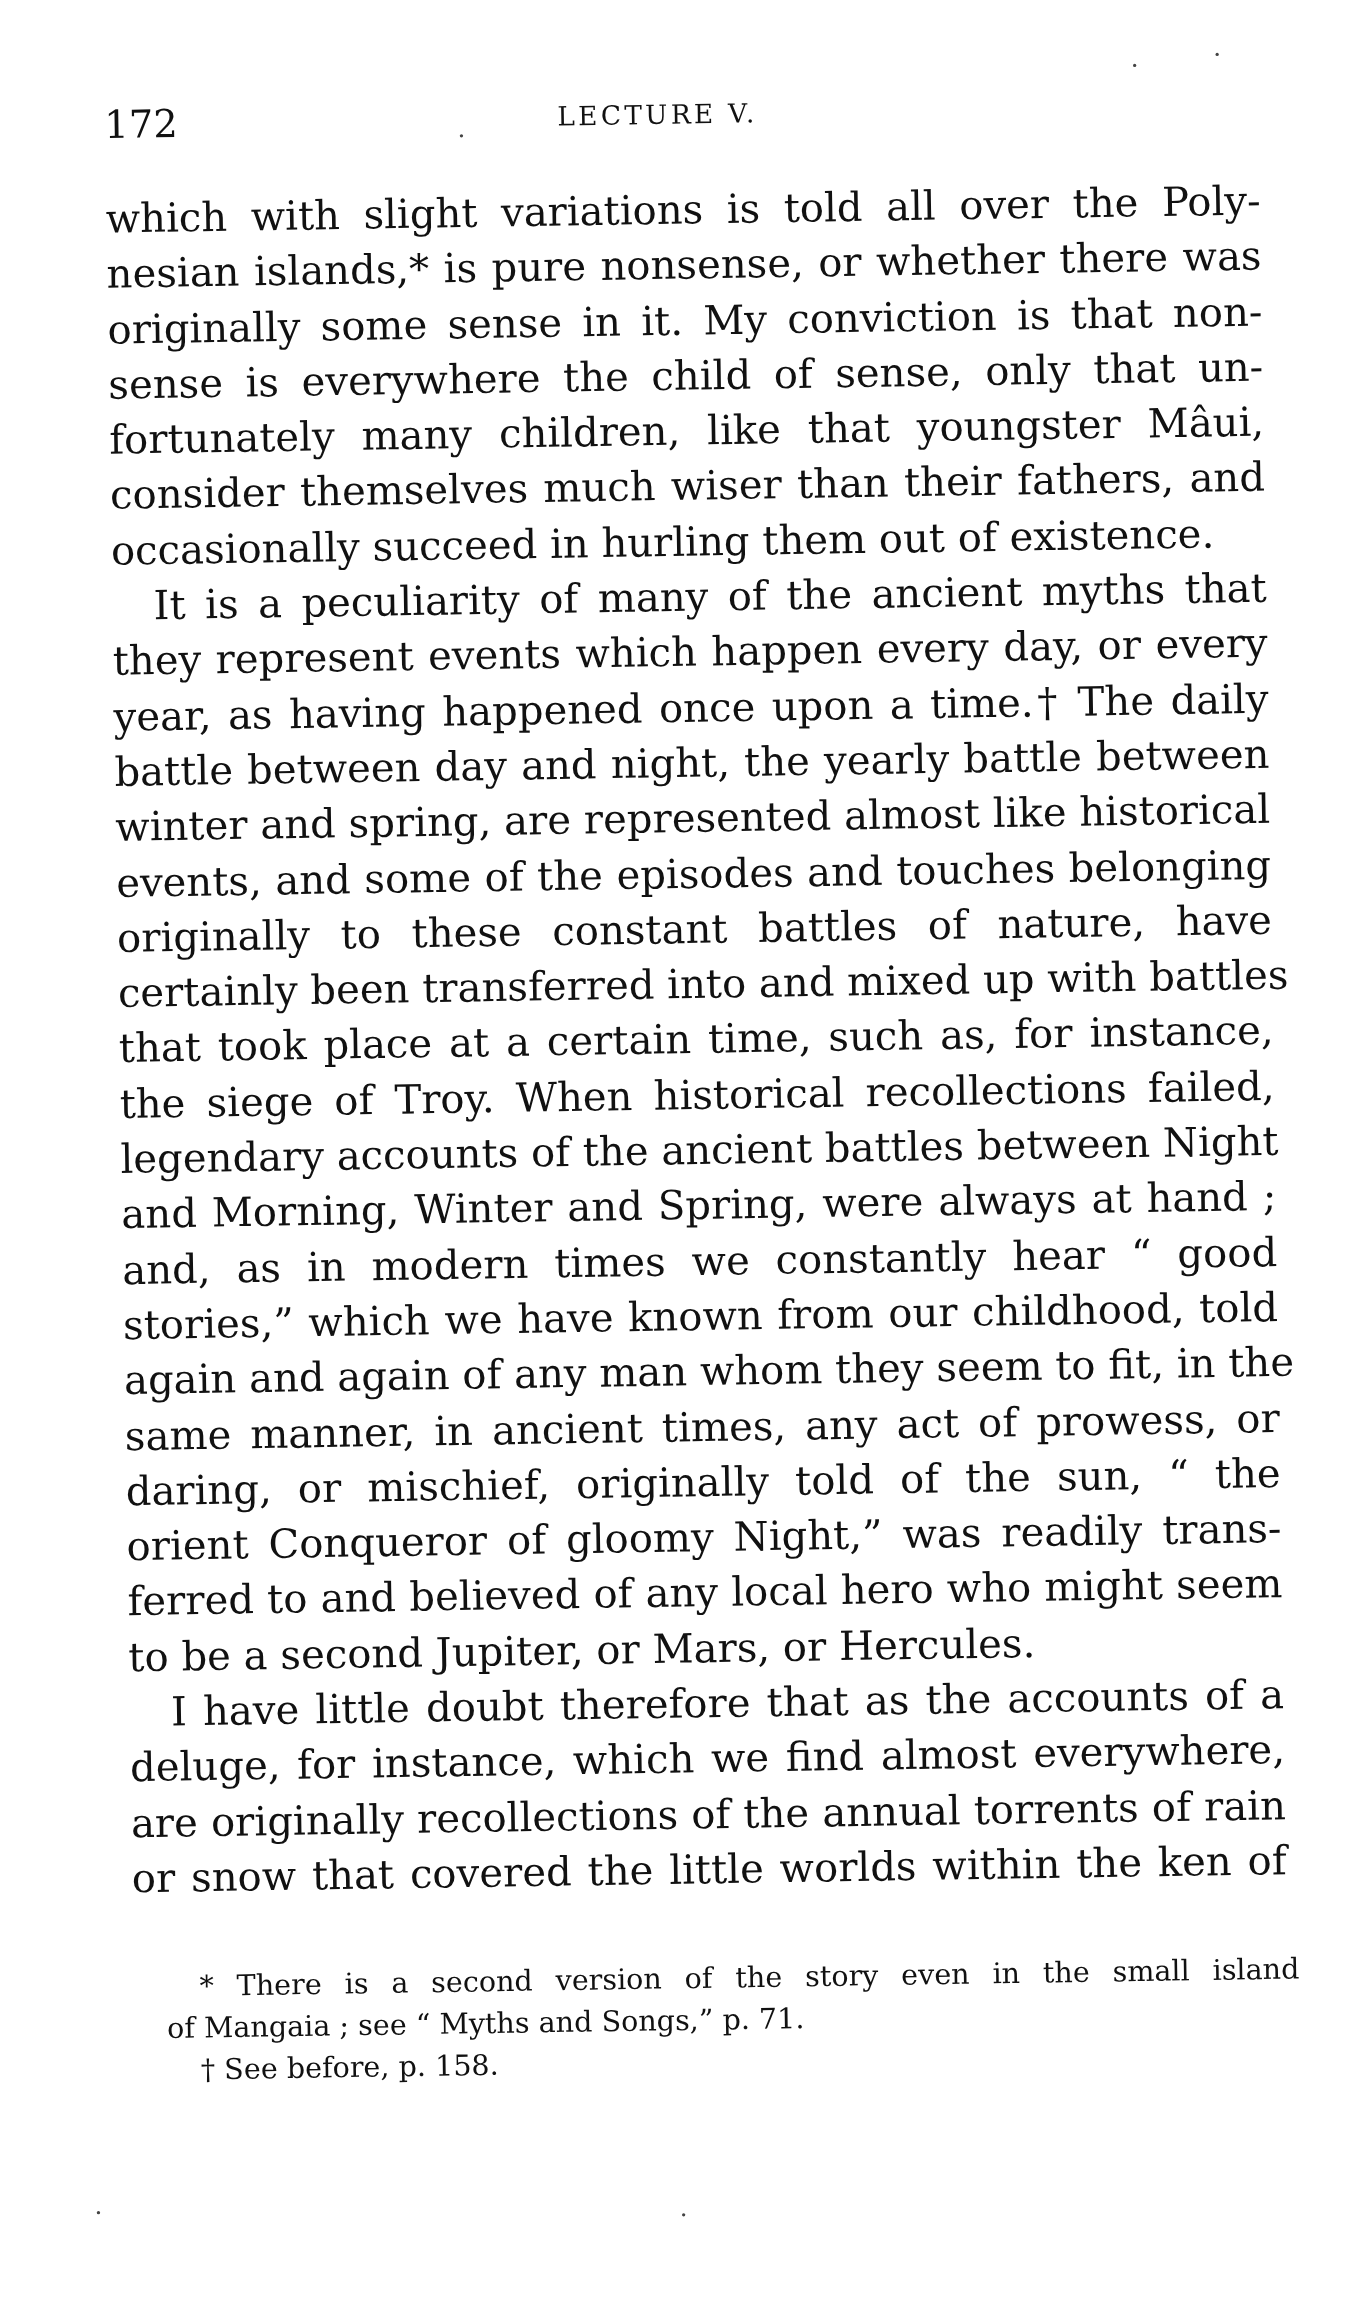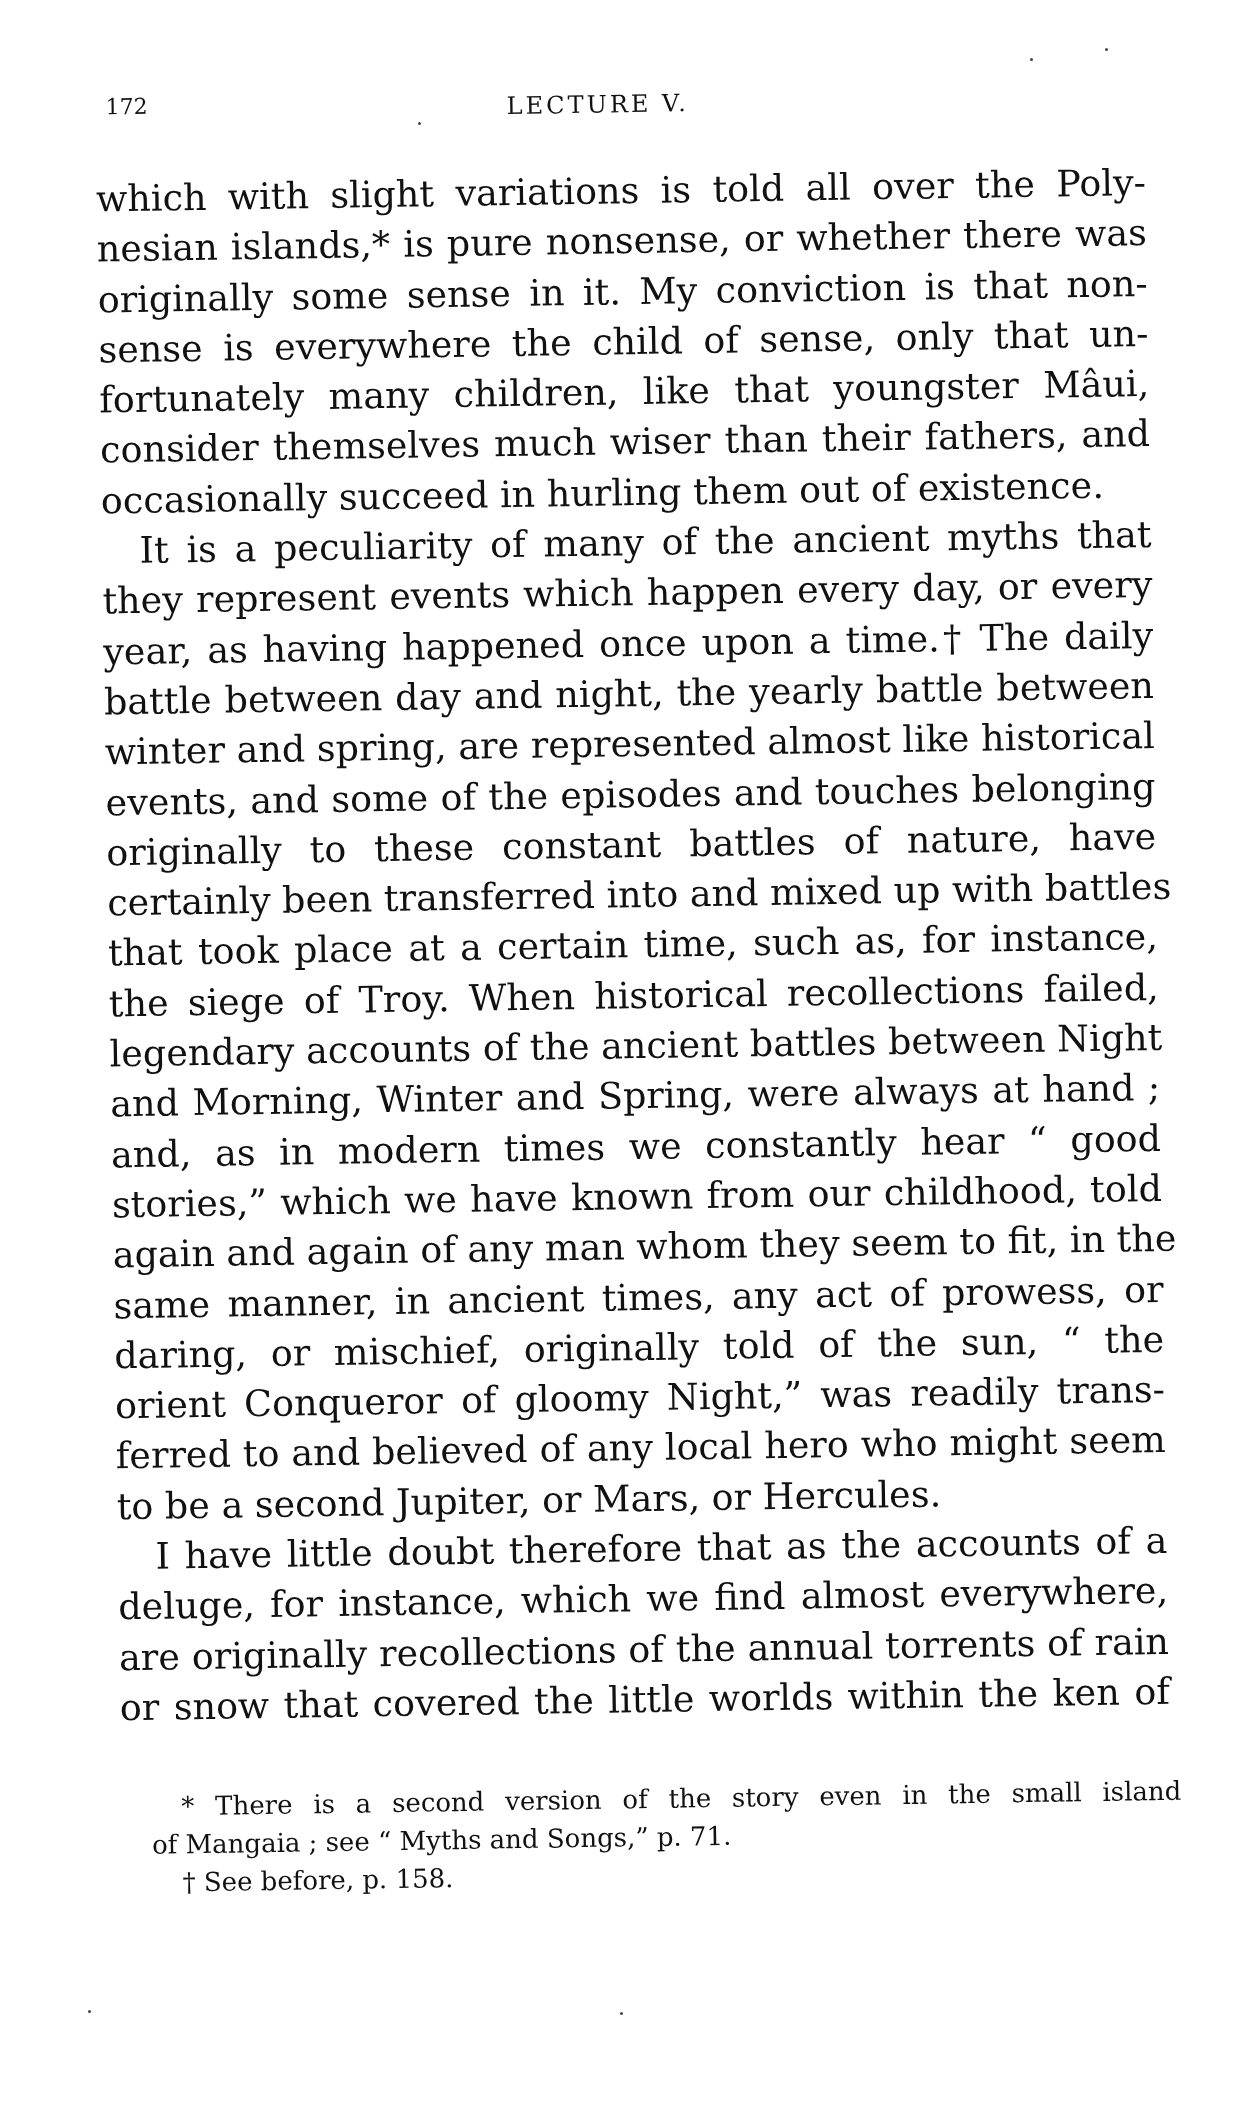--- a/index.html
+++ b/index.html
@@ -26,23 +26,23 @@
     }
     .running-head {
       position: absolute;
       top: 96px;
       left: 93px;
       width: 1080px;
       height: 40px;
     }
     .page-number {
       position: absolute;
-      left: 11px;
+      left: 0;
       top: 0;
-      font-size: 22px;
+      font-size: 35px;
       letter-spacing: 0px;
     }
     .running-title {
       position: absolute;
       left: 412px;
       top: 4px;
       font-size: 24px;
       letter-spacing: 3px;
       font-variant: small-caps;
     }

